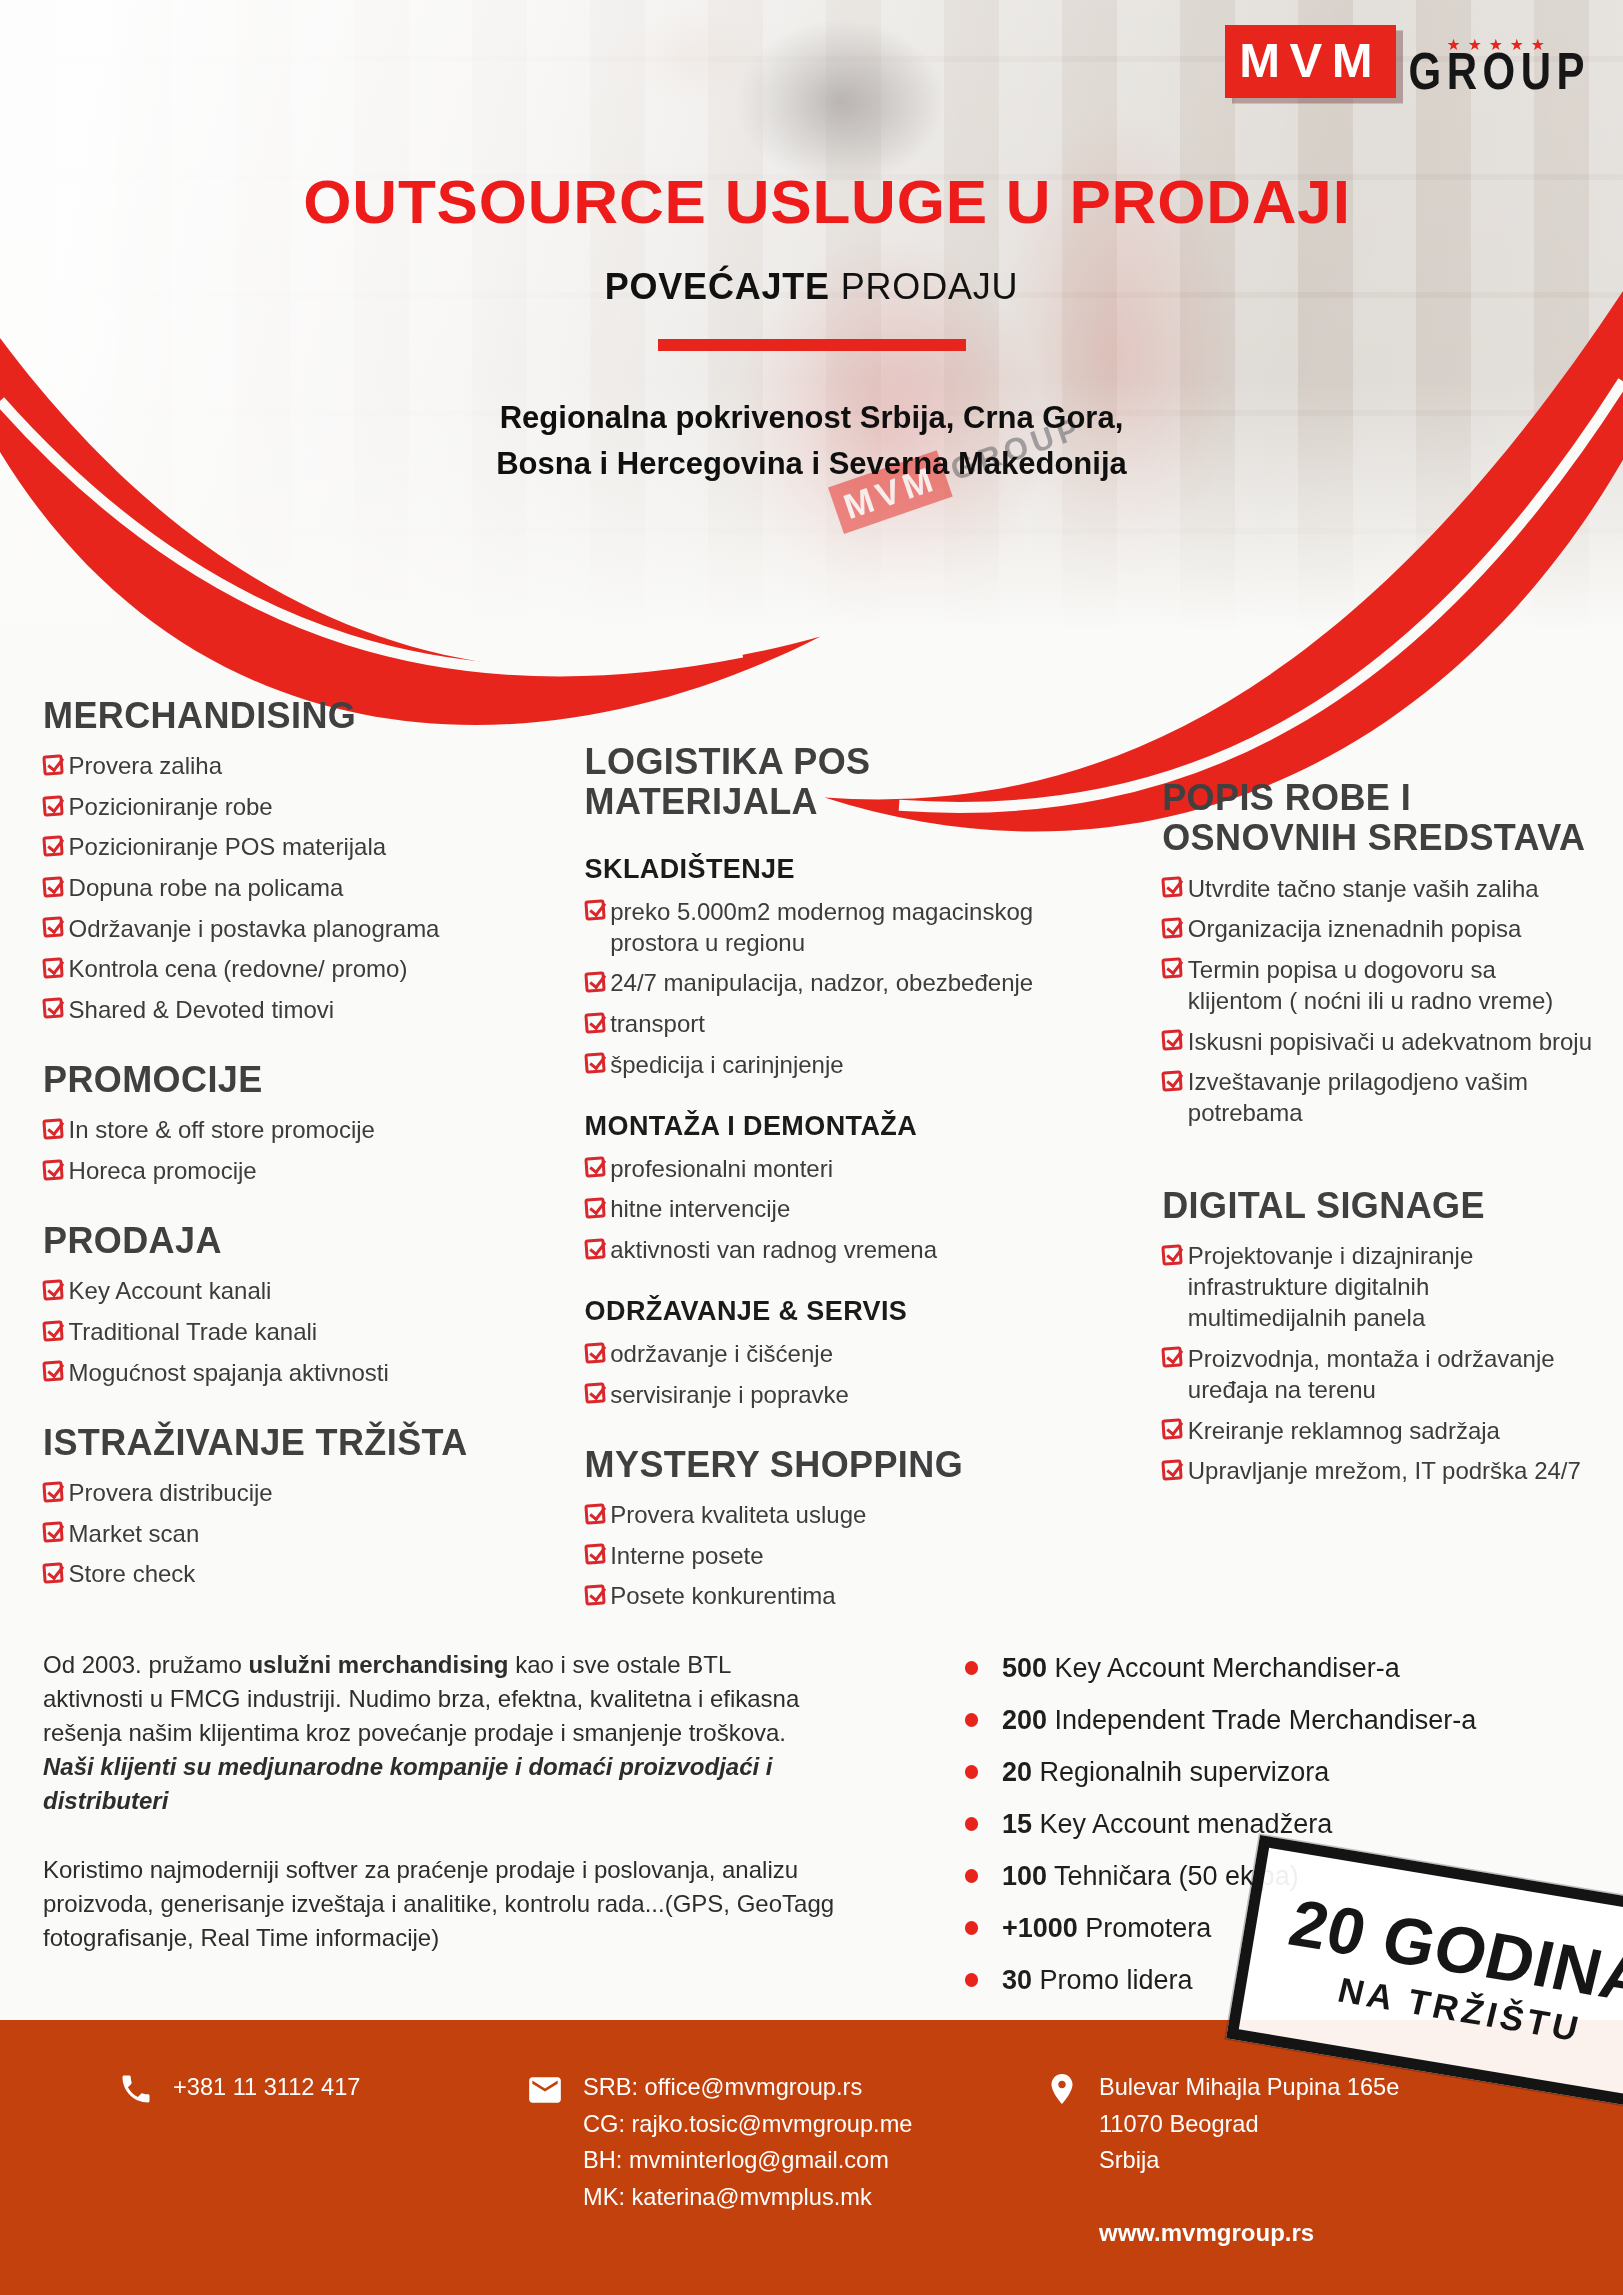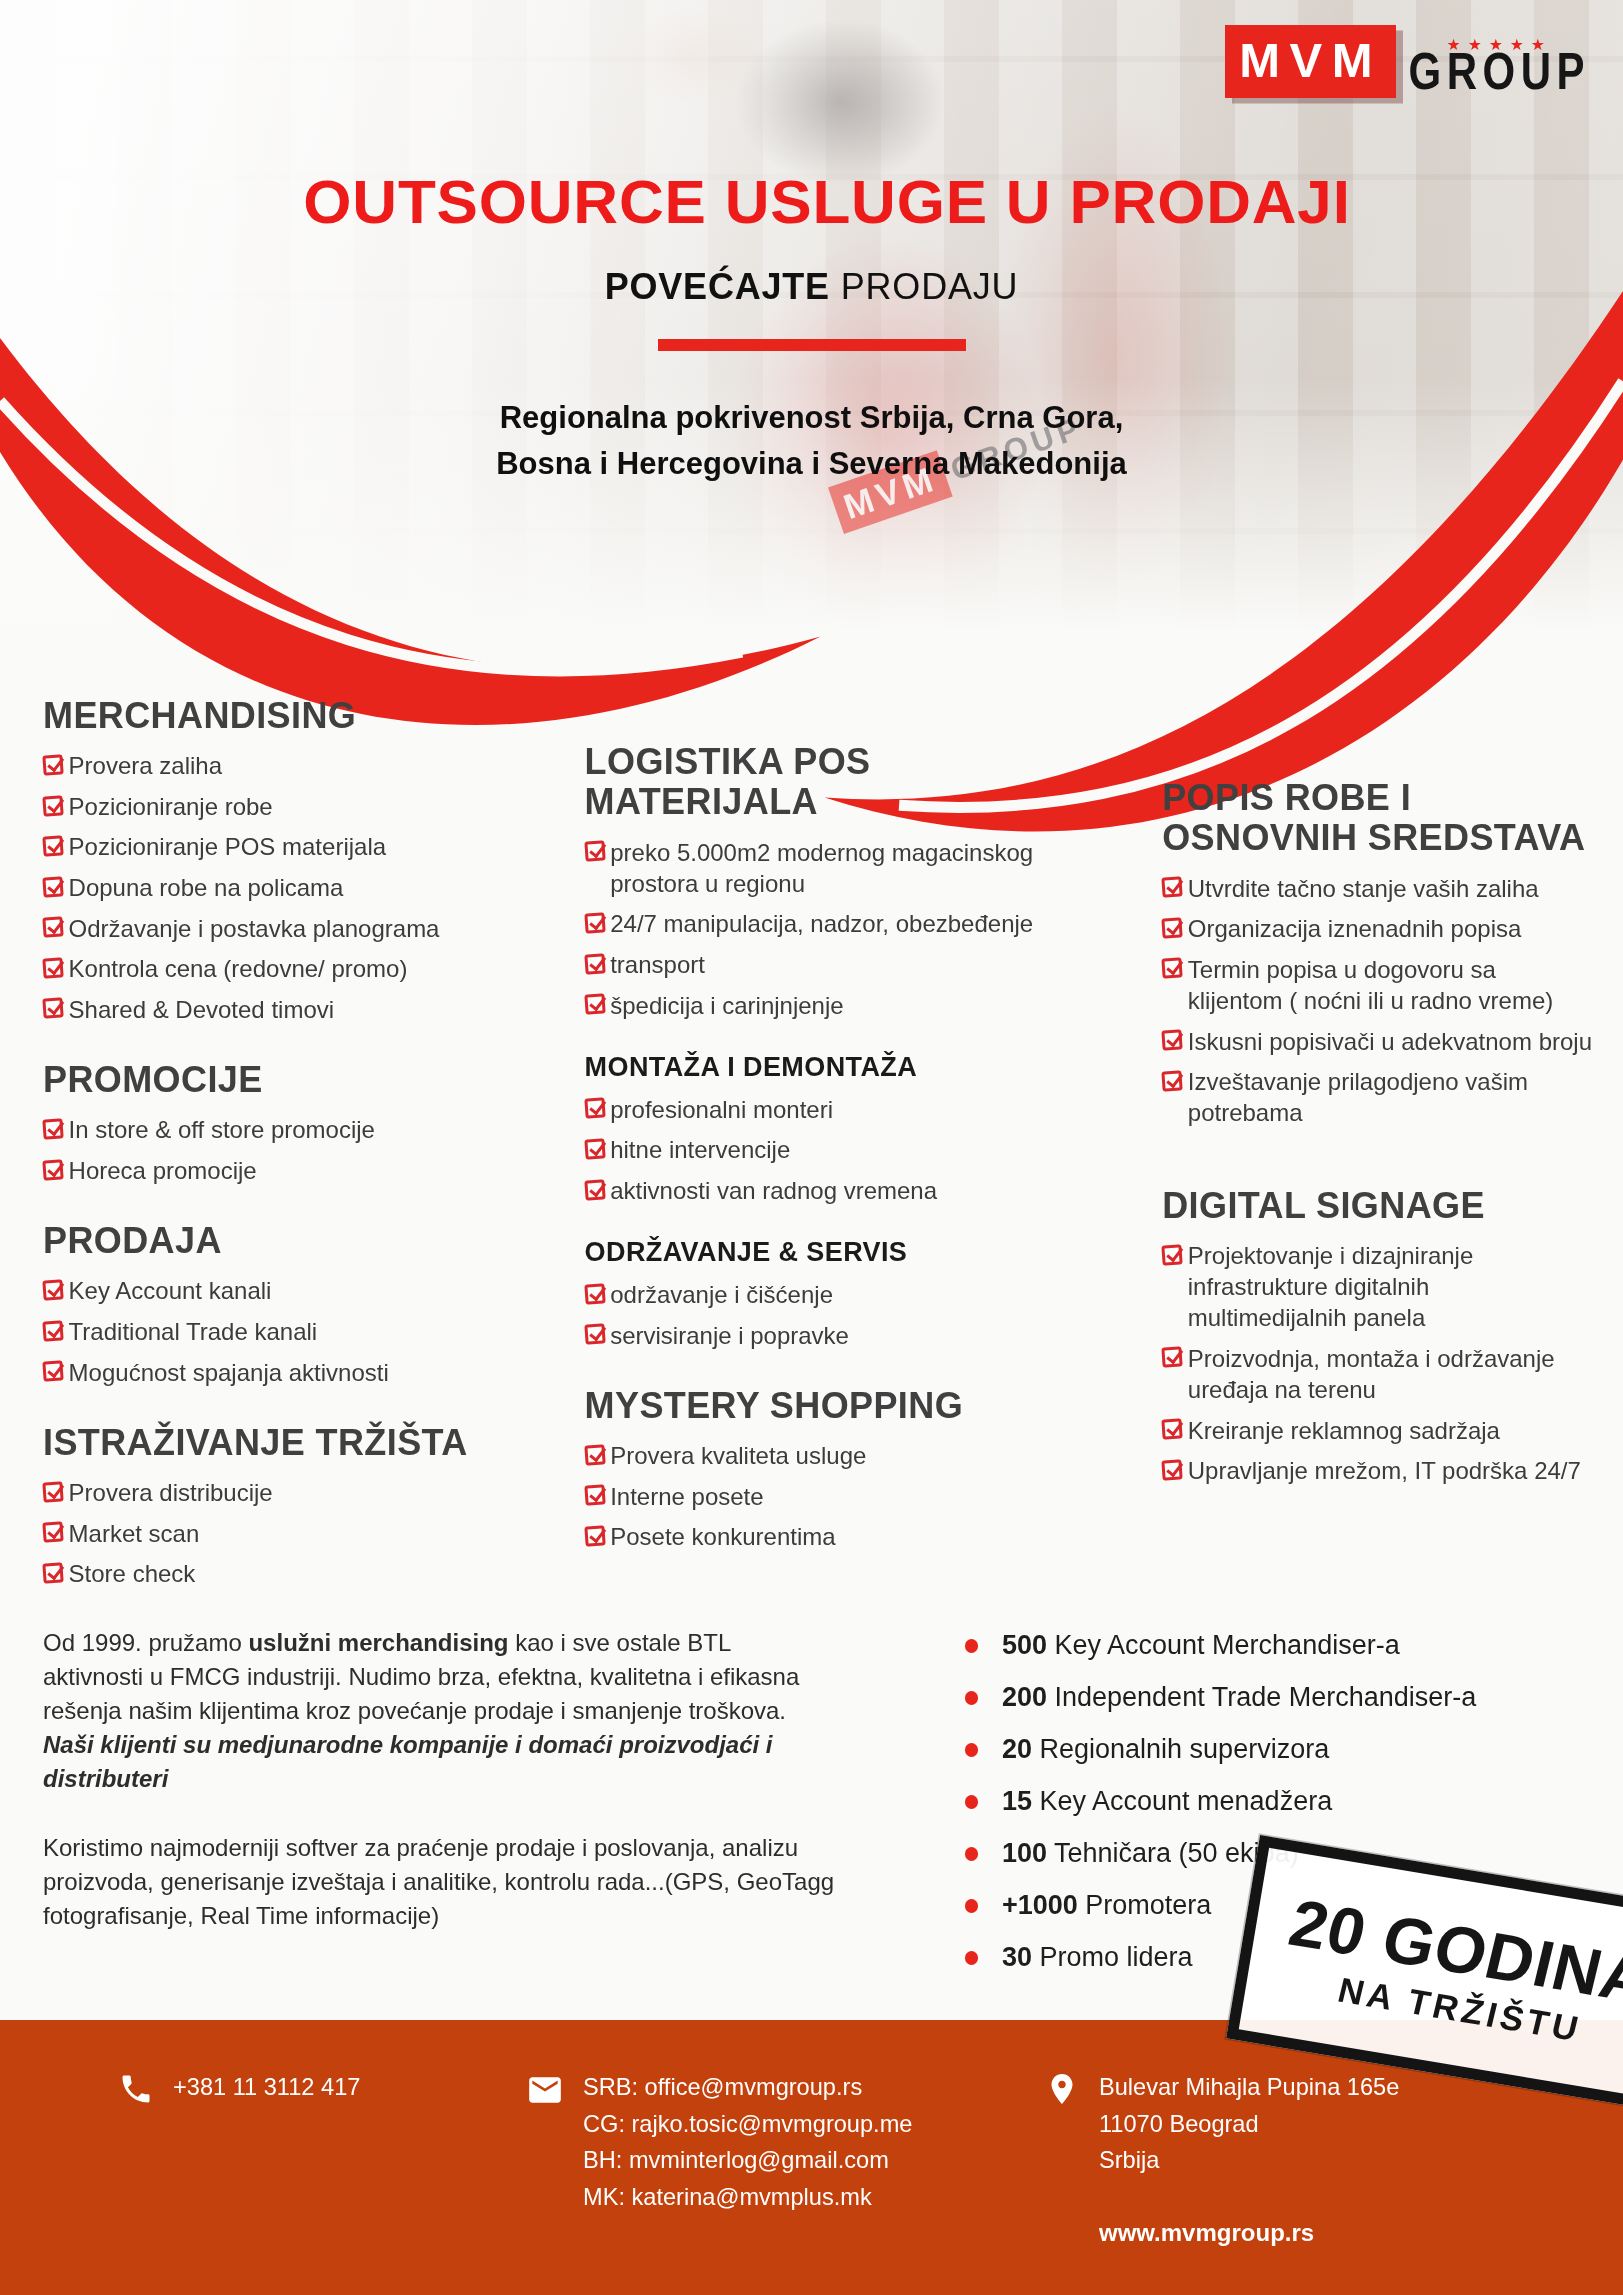--- a/index.html
+++ b/index.html
@@ -226,20 +226,21 @@
           </div>
         </div>
     </div>
 
     <div class="col-mid">
       <div class="sec-h first">
         <div>LOGISTIKA POS</div>
         <div>MATERIJALA</div>
       </div>
 
+      <div class="sub-h">SKLADIŠTENJE</div>
       <div>
 
           <div class="li">
             <span class="cb"></span>
             <span class="li-t">preko 5.000m2 modernog magacinskog prostora u regionu</span>
           </div>
 
           <div class="li">
             <span class="cb"></span>
             <span class="li-t">24/7 manipulacija, nadzor, obezbeđenje</span>
@@ -363,21 +364,21 @@
           <div class="li">
             <span class="cb"></span>
             <span class="li-t">Upravljanje mrežom, IT podrška 24/7</span>
           </div>
         </div>
     </div>
   </div>
 
   <div class="about">
     <div>
-      <p><span>Od 1999. pružamo </span><span class="seg-b">uslužni merchandising</span><span> kao i sve ostale BTL aktivnosti u FMCG industriji. Nudimo brza, efektna, kvalitetna i efikasna rešenja našim klijentima kroz povećanje prodaje i smanjenje troškova. </span><span class="seg-bi">Naši klijenti su medjunarodne kompanije i domaći proizvodjaći i distributeri</span></p>
+      <p><span>Od 2003. pružamo </span><span class="seg-b">uslužni merchandising</span><span> kao i sve ostale BTL aktivnosti u FMCG industriji. Nudimo brza, efektna, kvalitetna i efikasna rešenja našim klijentima kroz povećanje prodaje i smanjenje troškova. </span><span class="seg-bi">Naši klijenti su medjunarodne kompanije i domaći proizvodjaći i distributeri</span></p>
       <p>Koristimo najmoderniji softver za praćenje prodaje i poslovanja, analizu proizvoda, generisanje izveštaja i analitike, kontrolu rada...(GPS, GeoTagg fotografisanje, Real Time informacije)</p>
     </div>
     <div class="stats">
 
         <div class="stat">
           <span class="dot"></span>
           <span><b>500</b> <span>Key Account Merchandiser-a</span></span>
         </div>
 
         <div class="stat">

